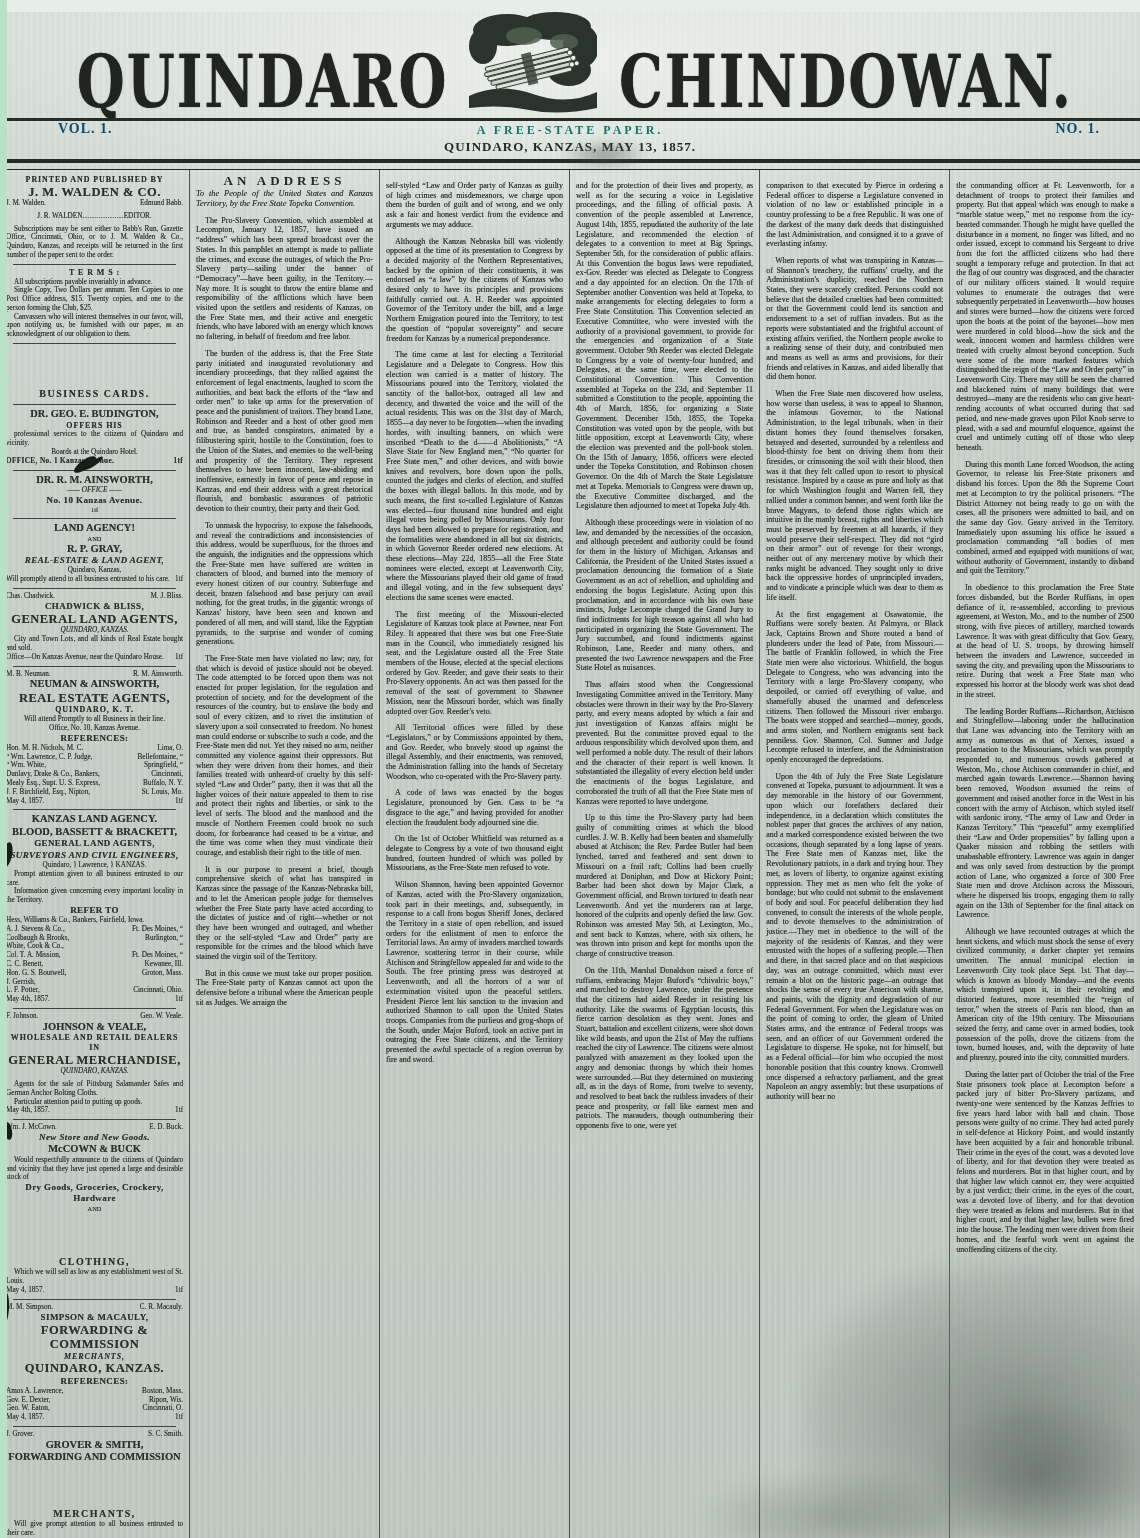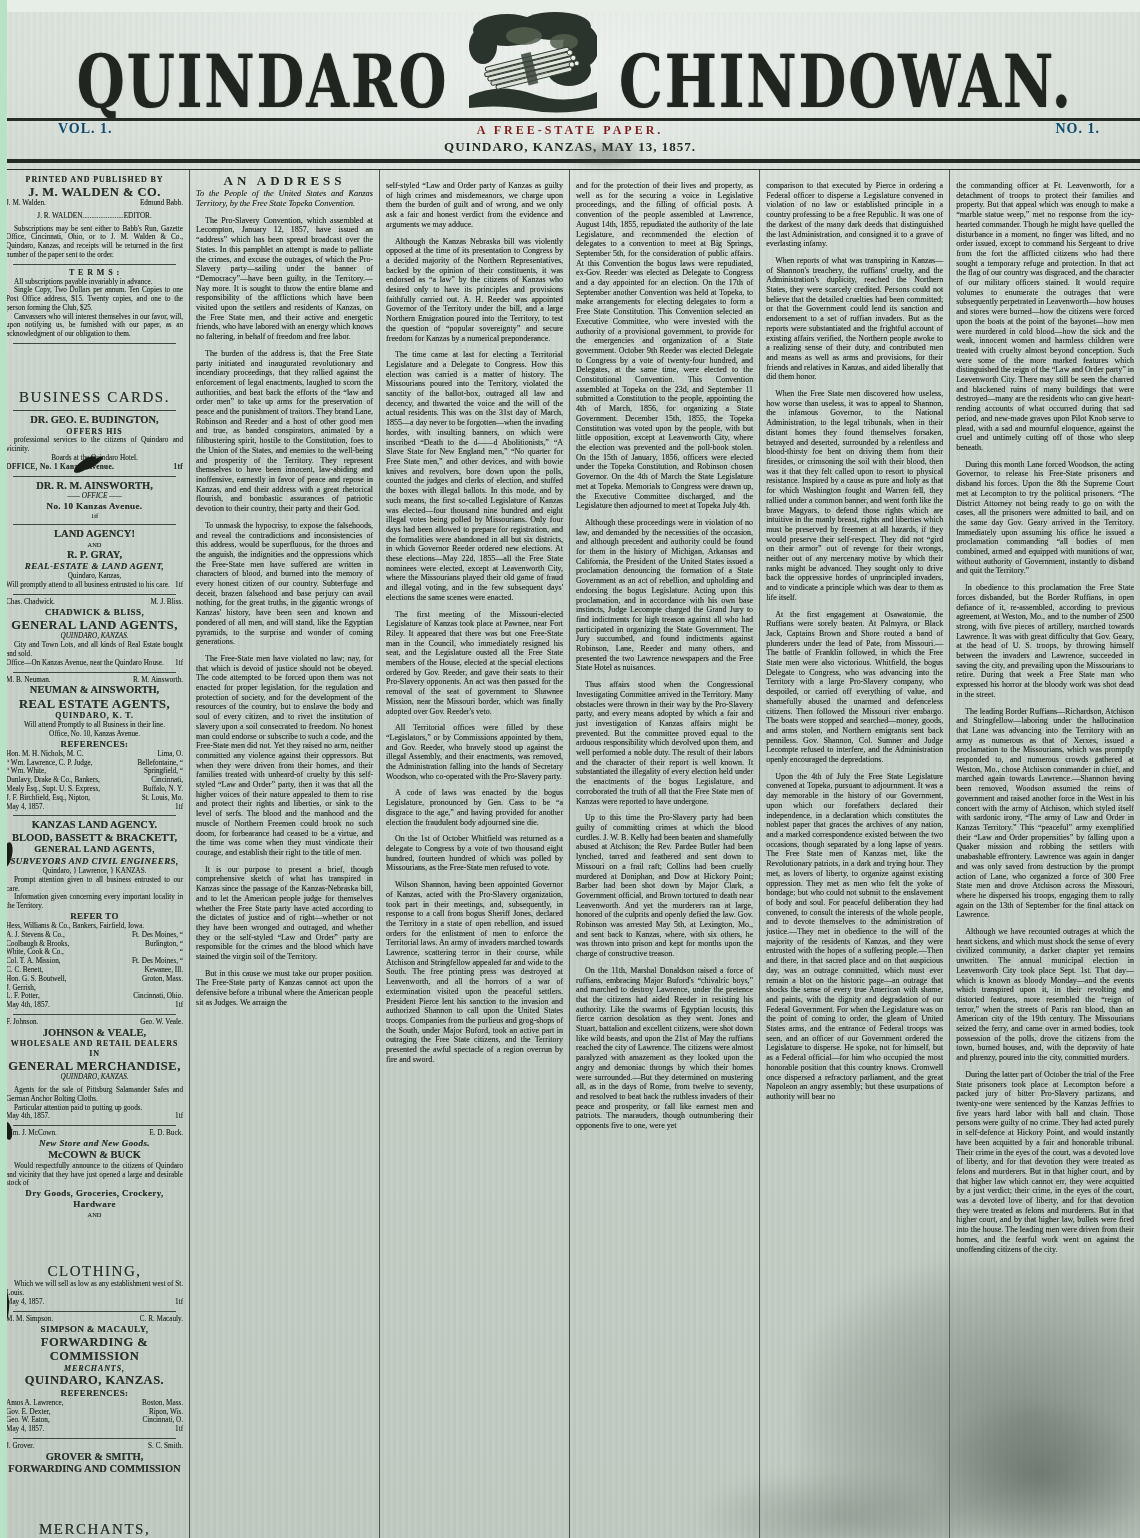--- a/index.html
+++ b/index.html
@@ -21,21 +21,21 @@
   
   .masthead{position:relative;z-index:2;padding-top:16px;height:100px;
     display:flex;align-items:flex-end;justify-content:center;gap:10px;padding-left:12px;}
   .mast-title{font-family:"DejaVu Serif","Liberation Serif",serif;font-weight:bold;
     font-size:58px;letter-spacing:2px;color:#20261f;white-space:nowrap;
     display:inline-block;transform:scale(0.95,1.25);transform-origin:center;
     text-shadow:0 0 1px rgba(32,38,31,0.7);}
   .vignette{width:128px;height:104px;margin-top:-12px;flex:0 0 auto;}
   .rule-a{position:relative;z-index:2;height:3px;background:#262d27;margin:2px 0 0 0;}
   .subhead{position:relative;z-index:2;text-align:center;padding:2px 0 2px 0;}
-  .tagline{font-weight:bold;font-size:12px;letter-spacing:3px;color:#7f1d1d;}
+  .tagline{font-weight:bold;font-size:12px;letter-spacing:3px;color:#0f766e;}
   .dateline{font-weight:bold;font-size:13px;letter-spacing:1px;color:#242b25;margin-top:1px;}
   .volno{position:absolute;top:0;font-weight:bold;font-size:14px;letter-spacing:1px;color:#0c4a6e;text-align:center;}
   .vol{left:58px;} .no{right:40px;}
   .rule-b{position:relative;z-index:2;height:6px;border-top:4px solid #242b26;border-bottom:1px solid #242b26;margin-top:2px;}
   
   .cols{position:relative;z-index:2;display:flex;height:1368px;overflow:hidden;}
   .col{width:230px;box-sizing:border-box;padding:4px 6px 0 6px;border-right:1px solid #4a524b;overflow:hidden;}
   .col:last-child{border-right:none;}
   .col-text{font-size:8px;line-height:9.7px;}
   .para{margin:7px 0 2px 0;text-align:justify;text-indent:9px;
@@ -46,21 +46,21 @@
   .art-sub{font-style:italic;font-size:8.4px;line-height:10px;text-align:justify;margin:0 0 4px 0;
     text-shadow:0 0 0.4px rgba(40,46,40,0.6);}
   
   .ad{margin:1px 0;}
   .ln{font-size:7.6px;line-height:1.22;text-align:center;text-shadow:0 0 0.4px rgba(40,46,40,0.6);}
   .ln.t6{font-size:6.4px;} .ln.t7{font-size:7.2px;}
   .ln.h1{font-size:12.5px;font-weight:bold;letter-spacing:0.5px;line-height:1.15;}
   .ln.h2{font-size:10.5px;font-weight:bold;line-height:1.2;}
   .ln.h3{font-size:9px;font-weight:bold;letter-spacing:0.4px;line-height:1.25;}
   .ln.h4{font-size:8px;font-weight:bold;letter-spacing:0.9px;}
-  .ln.xl{font-size:15px;font-weight:normal;letter-spacing:1.5px;line-height:1.2;margin-top:44px;}
+  .ln.xl{font-size:10px;font-weight:bold;letter-spacing:1.5px;line-height:1.2;margin-top:44px;}
   .ln.it{font-style:italic;}
   .ln.j{text-align:justify;text-indent:8px;}
   .ln.split{display:flex;justify-content:space-between;font-size:7.2px;text-align:left;}
   .ln.gap{margin-top:4px;}
   .ad-rule{border-top:1px solid #3e463f;width:92%;margin:4px auto 3px auto;}
   
   .blot{position:absolute;z-index:4;background:#181d18;border-radius:50%;}
   .blot1{left:72px;top:460px;width:26px;height:9px;transform:rotate(-35deg);box-shadow:8px 4px 0 -2px #181d18;}
   .blot2{left:2px;top:842px;width:10px;height:26px;transform:rotate(12deg);}
   .blot3{left:0px;top:1292px;width:9px;height:34px;transform:rotate(4deg);}

